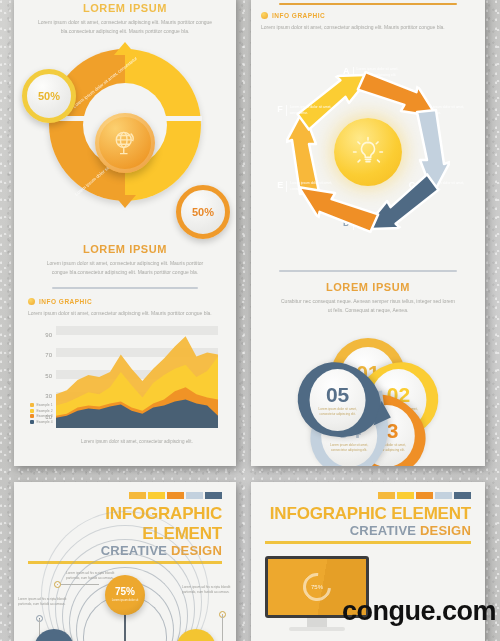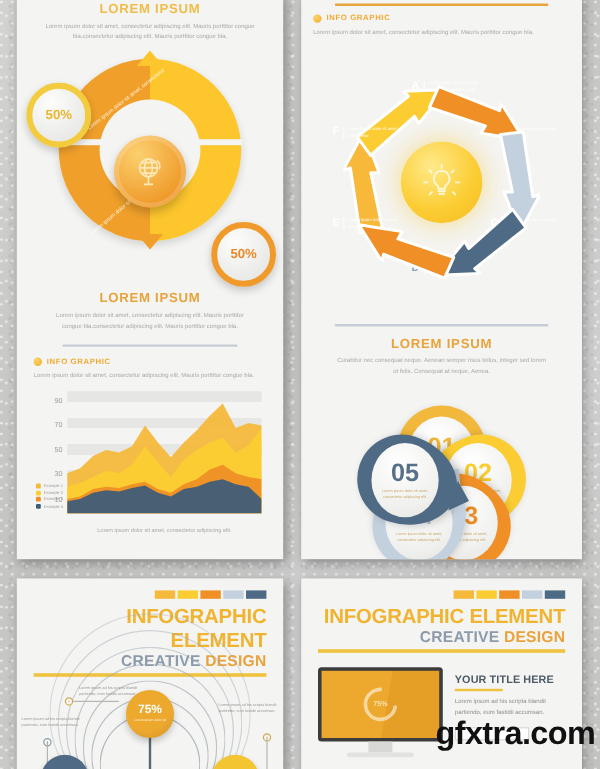--- a/index.html
+++ b/index.html
@@ -574,22 +574,16 @@
       <div class="mon-screen">
         <div class="mon-inner">
           <div class="mon-ring">
             <span>75%</span>
           </div>
         </div>
       </div>
       <div class="mon-neck"></div>
       <div class="mon-base"></div>
     </div>
-    <div class="mon-text">
-      <div class="mon-title">YOUR TITLE HERE</div>
-      <div class="mon-rule"></div>
-      <div class="mon-para">Lorem ipsum ad his scripta blandit partiendo, eum fastidii accumsan.</div>
-      <div class="mon-btn"></div>
-    </div>
   </div>
 </div>
 
-<div class="watermark">gfxtra.com</div>
+<div class="watermark">congue.com</div>
 
 </body></html>

